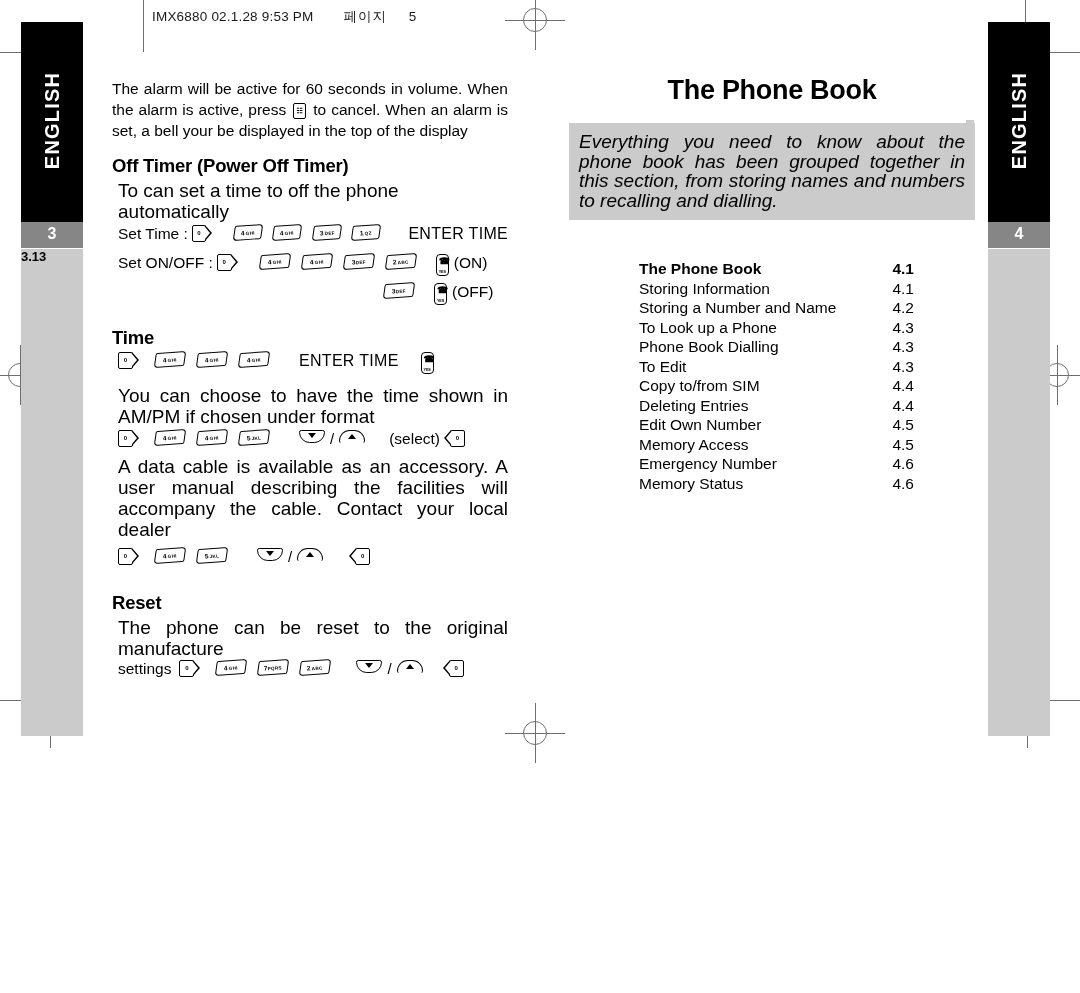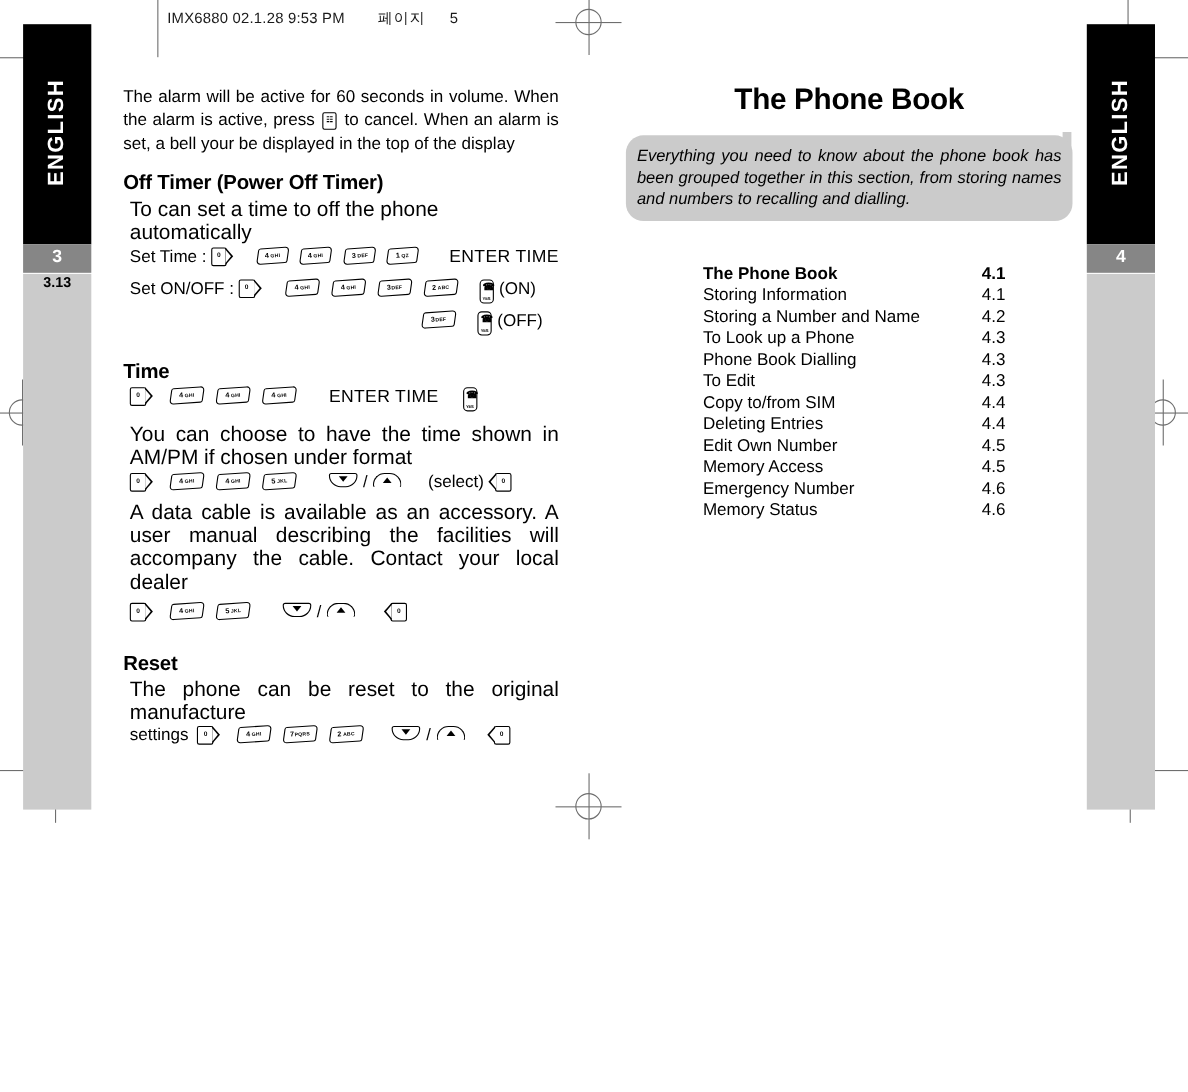--- a/index.html
+++ b/index.html
@@ -99,21 +99,21 @@
     font-weight: bold;
     font-size: 16px;
     text-align: center;
     line-height: 24px;
   }
   .sub-num {
     position: absolute;
     font-weight: bold;
     font-size: 13px;
     color: #000;
-    text-align: center;
+    text-align: left;
   }
 
   
   .col-left {
     position: absolute;
     left: 112px;
     top: 78px;
     width: 396px;
   }
   .para {
@@ -318,24 +318,23 @@
     font-size: 27px;
     font-weight: bold;
     text-align: center;
     margin: 0 0 17px 0;
     letter-spacing: -0.3px;
   }
   .intro-box {
     background: #cbcbcb;
     padding: 9px 10px 10px 10px;
     font-style: italic;
-    font-size: 15px;
+    font-size: 19px;
     line-height: 19.5px;
     text-align: justify;
-    border-radius: 16px;
   }
   .toc {
     margin: 39px 0 0 70px;
     width: 275px;
   }
   .toc-row {
     display: flex;
     justify-content: space-between;
     font-size: 15.5px;
     line-height: 19.5px;

